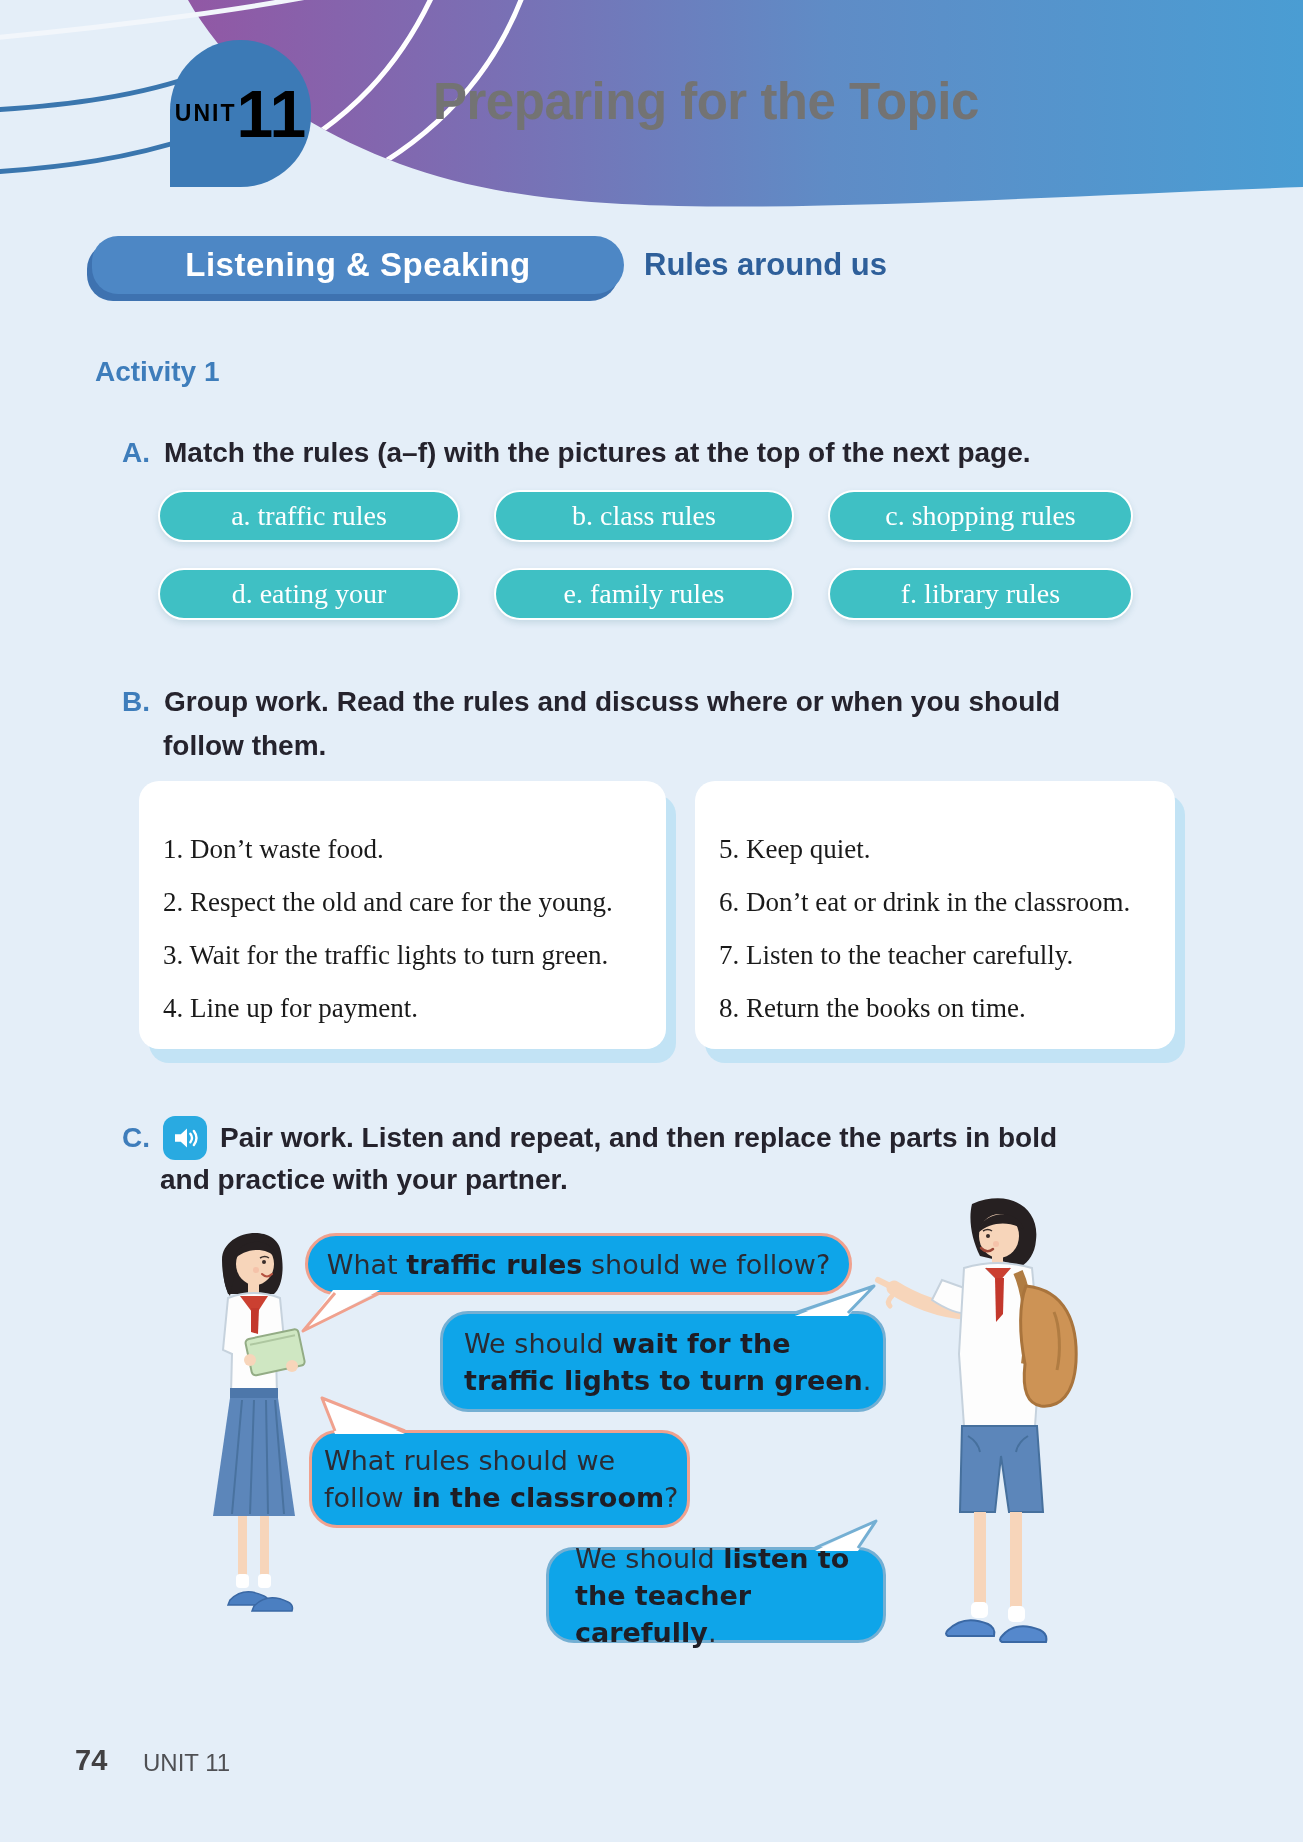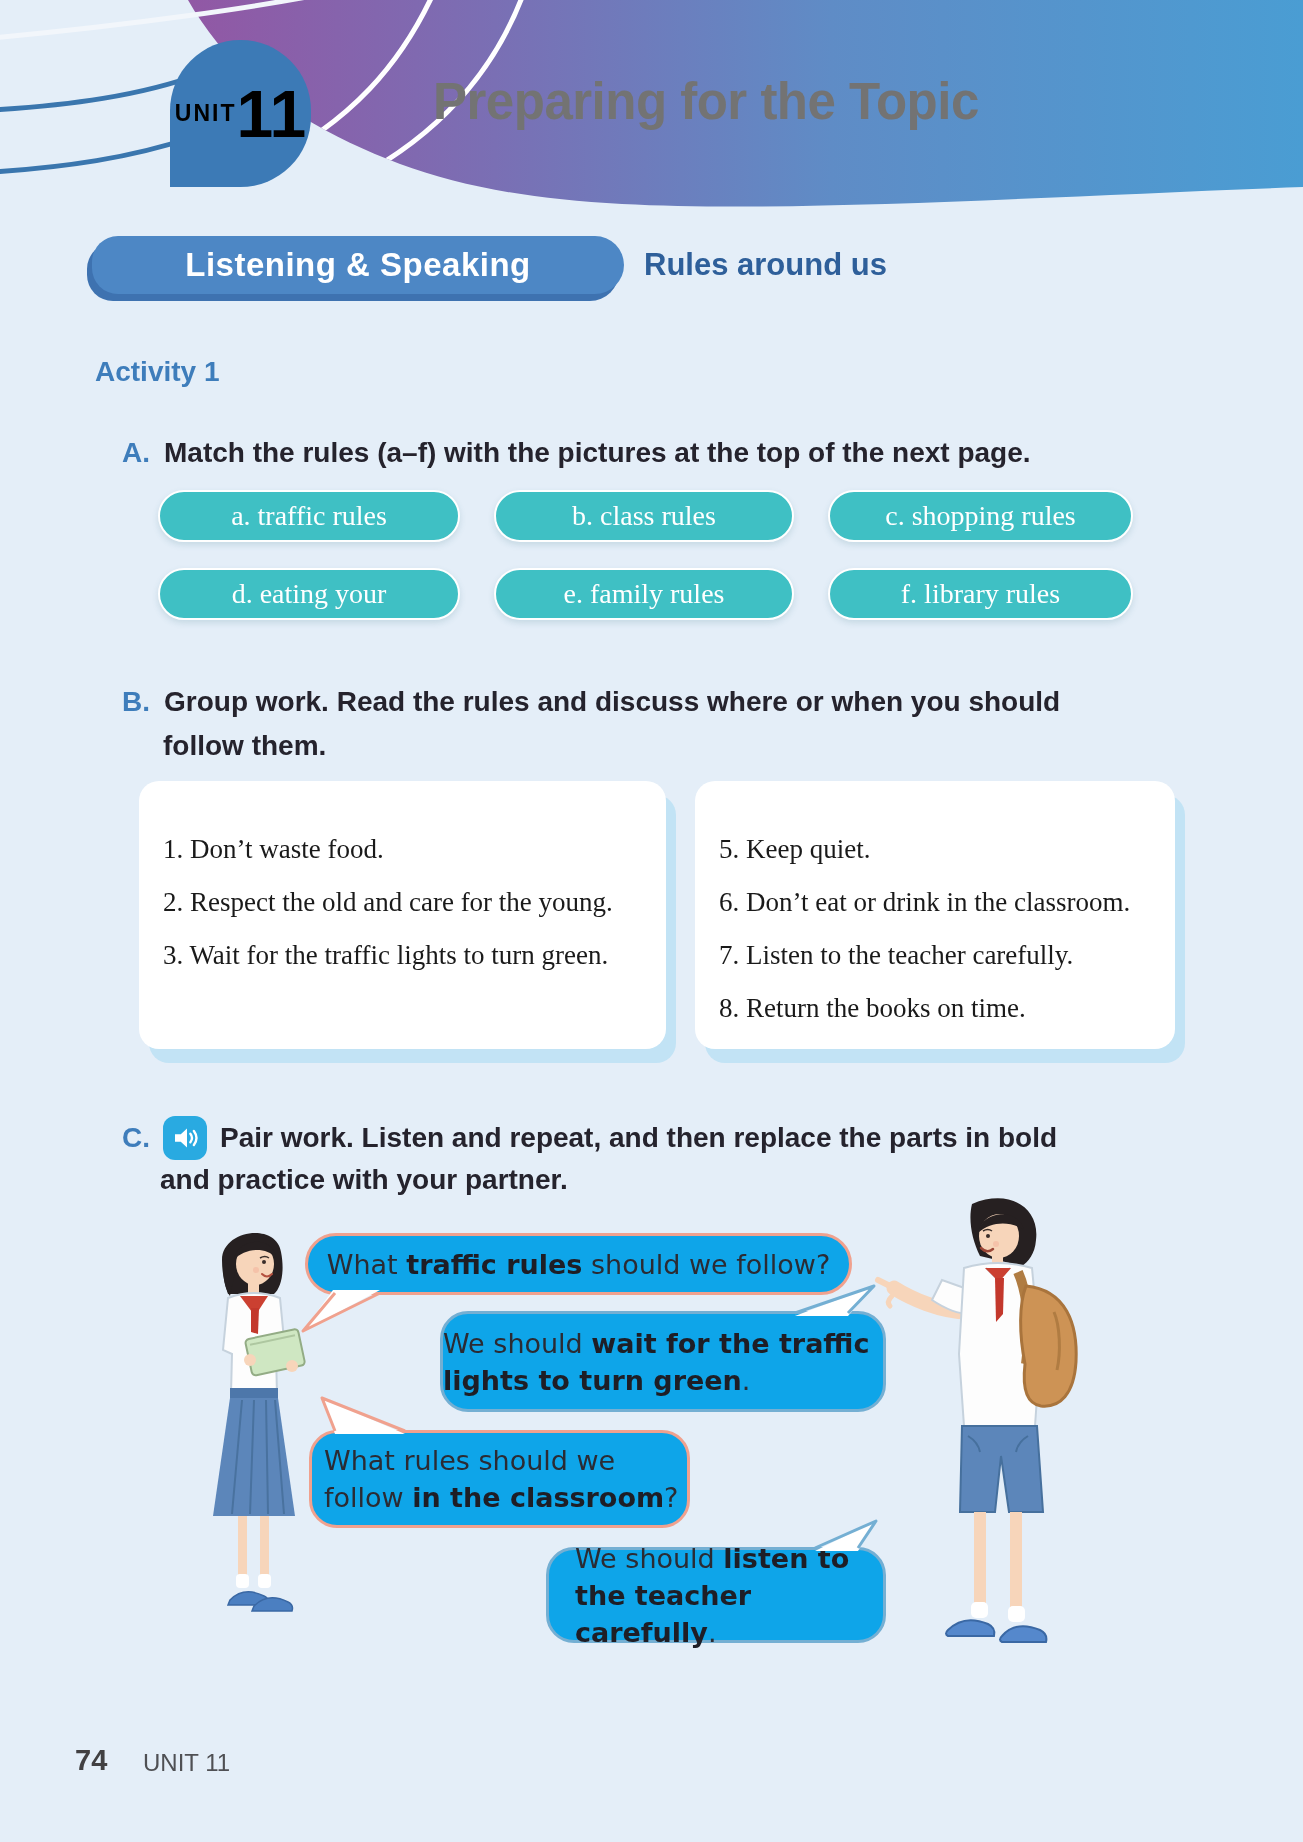--- a/index.html
+++ b/index.html
@@ -72,21 +72,21 @@
   
   .bubble{
     position:absolute;background:#0ea5e9;box-sizing:border-box;
     font-family:"DejaVu Sans","Liberation Sans",sans-serif;font-size:27px;color:#2b2b33;
     display:flex;align-items:center;
   }
   .bubble .b{font-weight:bold;color:#1e1e26;}
   .bubble.salmon{border:3px solid #f0a18e;}
   .bubble.blue{border:3px solid #74afd3;}
   #bubble-1{left:305px;top:1233px;width:547px;height:62px;border-radius:31px;justify-content:center;}
-  #bubble-2{left:440px;top:1311px;width:446px;height:101px;border-radius:28px;line-height:37px;}
+  #bubble-2{left:440px;top:1311px;width:446px;height:101px;border-radius:28px;padding-left:21px;line-height:37px;}
   #bubble-3{left:309px;top:1430px;width:381px;height:98px;border-radius:28px;padding-left:12px;line-height:37px;}
   #bubble-4{left:546px;top:1547px;width:340px;height:96px;border-radius:28px;padding-left:26px;line-height:37px;}
   
   #footer-page{position:absolute;left:75px;top:1744px;color:#414042;font-size:29px;font-weight:bold;}
   #footer-unit{position:absolute;left:143px;top:1749px;color:#4f5054;font-size:24px;}
 </style>
 </head>
 <body>
 
 <div id="page">
@@ -145,20 +145,21 @@
   <div id="sec-b-row">
     <span class="sec-letter">B.</span>
     <span class="sec-head">Group work. Read the rules and discuss where or when you should</span>
   </div>
   <div id="sec-b-line2" class="sec-head">follow them.</div>
 
   <div id="card-1" class="rule-card">
     <div class="rule-item">1. Don’t waste food.</div>
     <div class="rule-item">2. Respect the old and care for the young.</div>
     <div class="rule-item">3. Wait for the traffic lights to turn green.</div>
+    <div class="rule-item">4. Line up for payment.</div>
   </div>
   <div id="card-2" class="rule-card">
     <div class="rule-item">5. Keep quiet.</div>
     <div class="rule-item">6. Don’t eat or drink in the classroom.</div>
     <div class="rule-item">7. Listen to the teacher carefully.</div>
     <div class="rule-item">8. Return the books on time.</div>
   </div>
 
   <div id="sec-c-row">
     <span class="sec-letter">C.</span>

